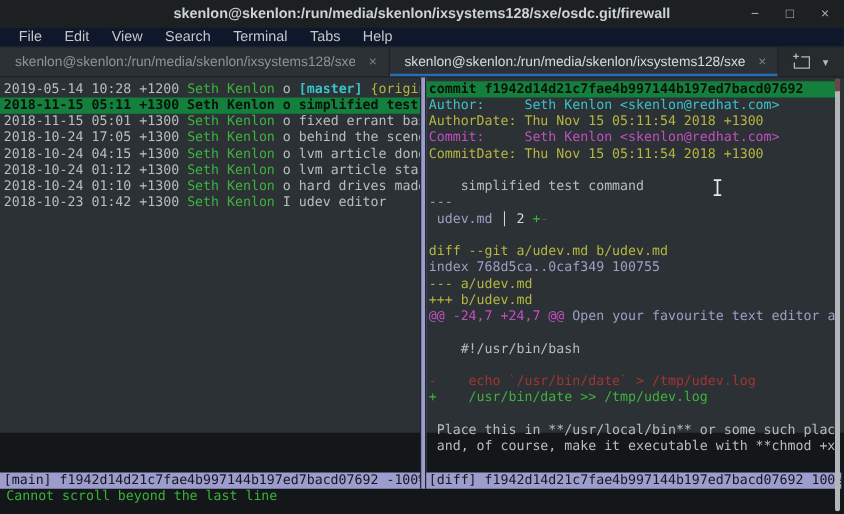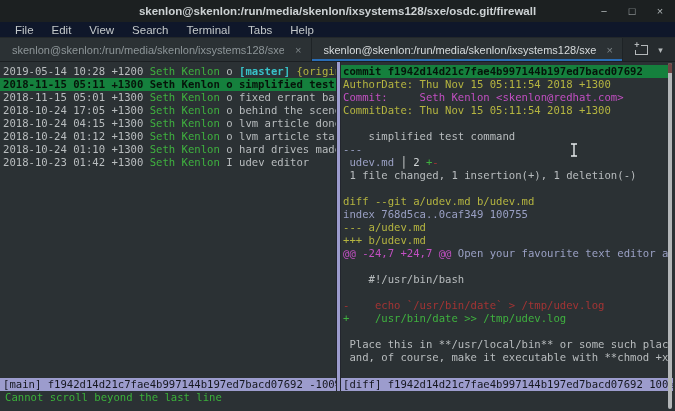--- a/index.html
+++ b/index.html
@@ -1,18 +1,18 @@
 <!DOCTYPE html>
 <html><head>
 <meta charset="utf-8">
 <style>
   * { margin:0; padding:0; box-sizing:border-box; }
   html,body { width:675px; height:411px; overflow:hidden; background:#14171a;
               font-family:"Liberation Sans", sans-serif; }
-  .window { position:absolute; inset:0; width:675px; height:411px; background:#2b3134; }
+  .window { position:absolute; inset:0; width:675px; height:346px; background:#2b3134; }
 
   
   .titlebar { position:absolute; top:0; left:0; right:0; height:22px; background:#1c2021;
               display:flex; align-items:center; justify-content:center; }
   .titlebar .title { color:#cdd2d4; font-size:11.5px; font-weight:bold; white-space:nowrap; }
   .win-controls { position:absolute; right:8px; top:0; height:22px; display:flex; align-items:center; gap:14px; }
   .wbtn { color:#aeb4b6; font-size:11px; width:14px; text-align:center; cursor:default; line-height:22px; }
 
   
   .menubar { position:absolute; top:22px; left:0; right:0; height:16px; background:#0f172a;
@@ -123,28 +123,28 @@
         <div class="tline"><span class="c-fg">2018-11-15 05:01 +1300 </span><span class="c-green">Seth Kenlon</span><span class="c-fg"> o fixed errant bas</span></div>
         <div class="tline"><span class="c-fg">2018-10-24 17:05 +1300 </span><span class="c-green">Seth Kenlon</span><span class="c-fg"> o behind the scene</span></div>
         <div class="tline"><span class="c-fg">2018-10-24 04:15 +1300 </span><span class="c-green">Seth Kenlon</span><span class="c-fg"> o lvm article done</span></div>
         <div class="tline"><span class="c-fg">2018-10-24 01:12 +1300 </span><span class="c-green">Seth Kenlon</span><span class="c-fg"> o lvm article star</span></div>
         <div class="tline"><span class="c-fg">2018-10-24 01:10 +1300 </span><span class="c-green">Seth Kenlon</span><span class="c-fg"> o hard drives made</span></div>
         <div class="tline"><span class="c-fg">2018-10-23 01:42 +1300 </span><span class="c-green">Seth Kenlon</span><span class="c-fg"> I udev editor</span></div>
       </div>
     <div class="divider"></div>
     <div class="pane pane-right" id="pane-right">
         <div class="tline hl"><span class="c-hl">commit f1942d14d21c7fae4b997144b197ed7bacd07692</span></div>
+        <div class="tline"><span class="c-cyan">Author:     Seth Kenlon &lt;skenlon@redhat.com&gt;</span></div>
         <div class="tline"><span class="c-yellow">AuthorDate: Thu Nov 15 05:11:54 2018 +1300</span></div>
         <div class="tline"><span class="c-magenta">Commit:     Seth Kenlon &lt;skenlon@redhat.com&gt;</span></div>
         <div class="tline"><span class="c-yellow">CommitDate: Thu Nov 15 05:11:54 2018 +1300</span></div>
         <div class="tline"></div>
         <div class="tline"><span class="c-fg">    simplified test command</span></div>
         <div class="tline"><span class="c-blue">---</span></div>
         <div class="tline"><span class="c-blue"> udev.md </span><span class="c-white">│ 2 </span><span class="c-green">+</span><span class="c-red">-</span></div>
-        <div class="tline"><span class="c-fg"> 1 file changed, 1 insertion(+), 1 deletion(-)</span></div>
         <div class="tline"></div>
         <div class="tline"><span class="c-yellow">diff --git a/udev.md b/udev.md</span></div>
         <div class="tline"><span class="c-blue">index 768d5ca..0caf349 100755</span></div>
         <div class="tline"><span class="c-yellow">--- a/udev.md</span></div>
         <div class="tline"><span class="c-yellow">+++ b/udev.md</span></div>
         <div class="tline"><span class="c-magenta">@@ -24,7 +24,7 @@</span><span class="c-blue"> Open your favourite text editor an</span></div>
         <div class="tline"></div>
         <div class="tline"><span class="c-fg">    #!/usr/bin/bash</span></div>
         <div class="tline"></div>
         <div class="tline"><span class="c-red">-    echo `/usr/bin/date` &gt; /tmp/udev.log</span></div>

